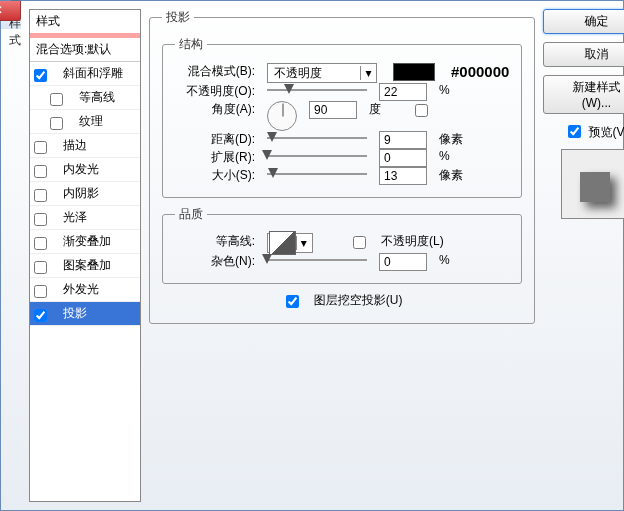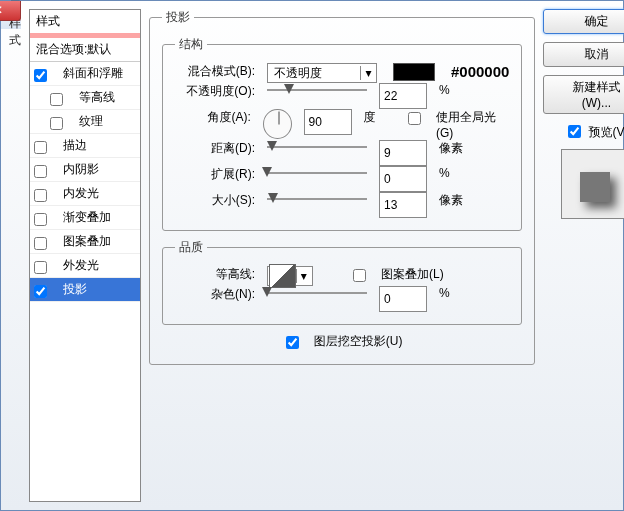--- a/index.html
+++ b/index.html
@@ -24,21 +24,21 @@
 .row { display: flex; margin: 0 0; gap: 12px; }
 .row-label { width: 80px; text-align: right; }
 .combo { display: flex; align-items: center; border: 1px solid #888; height: 20px; background: #fff; }
 .combo-text { flex: 1; padding: 0 6px; }
 .combo-arrow { width: 16px; text-align: center; border-left: 1px solid #888; }
 .swatch { width: 42px; height: 18px; background: #000; border: 1px solid #555; margin-left: 4px; }
 .hexlabel { font-weight: bold; margin-left: 4px; font-size: 15px; }
 .slider { position: relative; width: 100px; height: 14px; }
 .slider-track { position: absolute; top: 6px; left: 0; right: 0; height: 2px; background: #999; }
 .slider-thumb { position: absolute; top: 1px; width: 0; height: 0; border-left: 5px solid transparent; border-right: 5px solid transparent; border-top: 10px solid #555; transform: translateX(-5px); }
-.numbox { width: 48px; height: 18px; border: 1px solid #888; padding: 12px 4px; background: #fff; }
+.numbox { width: 48px; height: 18px; border: 1px solid #888; padding: 0 4px; background: #fff; }
 .unit { width: 30px; }
 .angle-dial { width: 30px; height: 30px; border: 1px solid #888; border-radius: 50%; background: #fafafa; position: relative; }
 .angle-dial::after { content: ""; position: absolute; width: 13px; height: 1px; background: #444; top: 14px; left: 15px; transform-origin: left center; transform: rotate(-90deg); }
 .contour { width: 28px; height: 24px; border: 1px solid #666; background: linear-gradient(135deg, #fff 49%, #555 51%); }
 .btn { background: linear-gradient(#fdfdfd, #e4e4e4); border: 1px solid #888; border-radius: 3px; padding: 2px 14px; cursor: pointer; }
 .btn-row { display: flex; justify-content: center; gap: 10px; margin-top: 4px; }
 
 .rightcol { width: 106px; display: flex; flex-direction: column; gap: 8px; align-items: stretch; }
 .rightcol .btn { width: 100%; padding: 3px 18px; text-align: center; }
 .btn.primary { border: 1px solid #3a7bd5; box-shadow: 0 0 3px #7ab8ff; }
@@ -75,25 +75,29 @@
           <div class="sidebar-item indent">
             <input type="checkbox" style="">
             <span>纹理</span>
           </div>
           <div class="sidebar-item">
             <input type="checkbox" style="">
             <span>描边</span>
           </div>
           <div class="sidebar-item">
             <input type="checkbox" style="">
+            <span>内发光</span>
+          </div>
+          <div class="sidebar-item">
+            <input type="checkbox" style="">
             <span>内阴影</span>
           </div>
           <div class="sidebar-item">
             <input type="checkbox" style="">
-            <span>内发光</span>
+            <span>光泽</span>
           </div>
           <div class="sidebar-item">
             <input type="checkbox" style="">
             <span>渐变叠加</span>
           </div>
           <div class="sidebar-item">
             <input type="checkbox" style="">
             <span>图案叠加</span>
           </div>
           <div class="sidebar-item">
@@ -133,21 +137,20 @@
             <input class="numbox" value="22" style="">
             <span class="unit">%</span>
           </div>
 
           <div class="row">
             <div class="row-label">角度(A):</div>
             <div class="angle-dial"></div>
             <input class="numbox" value="90" style="">
             <span class="unit">度</span>
             <input type="checkbox" style="">
-            <span>使用全局光(G)</span>
           </div>
 
           <div class="row">
             <div class="row-label">距离(D):</div>
             <div class="slider">
               <div class="slider-track"></div>
                 <div class="slider-thumb" style="left:5%"></div>
             </div>
             <input class="numbox" value="9" style="">
             <span class="unit">像素</span>
@@ -178,21 +181,21 @@
           <legend>品质</legend>
 
           <div class="row">
             <div class="row-label">等高线:</div>
             <div class="combo" style="width:46px;padding:1px">
               <div class="contour"></div>
               <span class="combo-arrow">▾</span>
             </div>
             <div style="width:12px"></div>
             <input type="checkbox" style="">
-            <span>图案叠加(L)</span>
+            <span>不透明度(L)</span>
           </div>
 
           <div class="row">
             <div class="row-label">杂色(N):</div>
             <div class="slider">
               <div class="slider-track"></div>
                 <div class="slider-thumb" style="left:0%"></div>
             </div>
             <input class="numbox" value="0" style="">
             <span class="unit">%</span>

